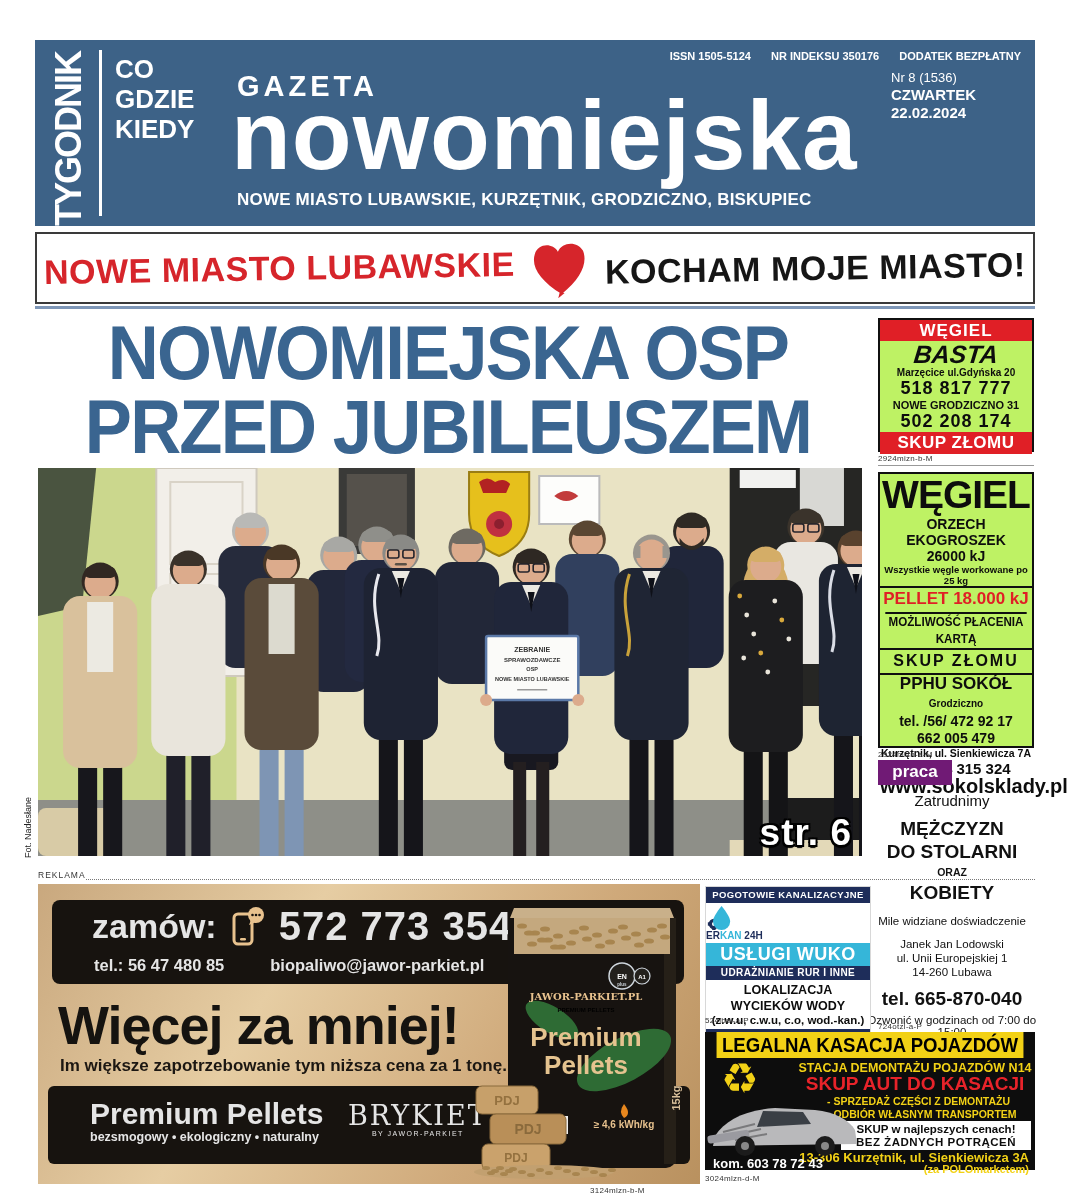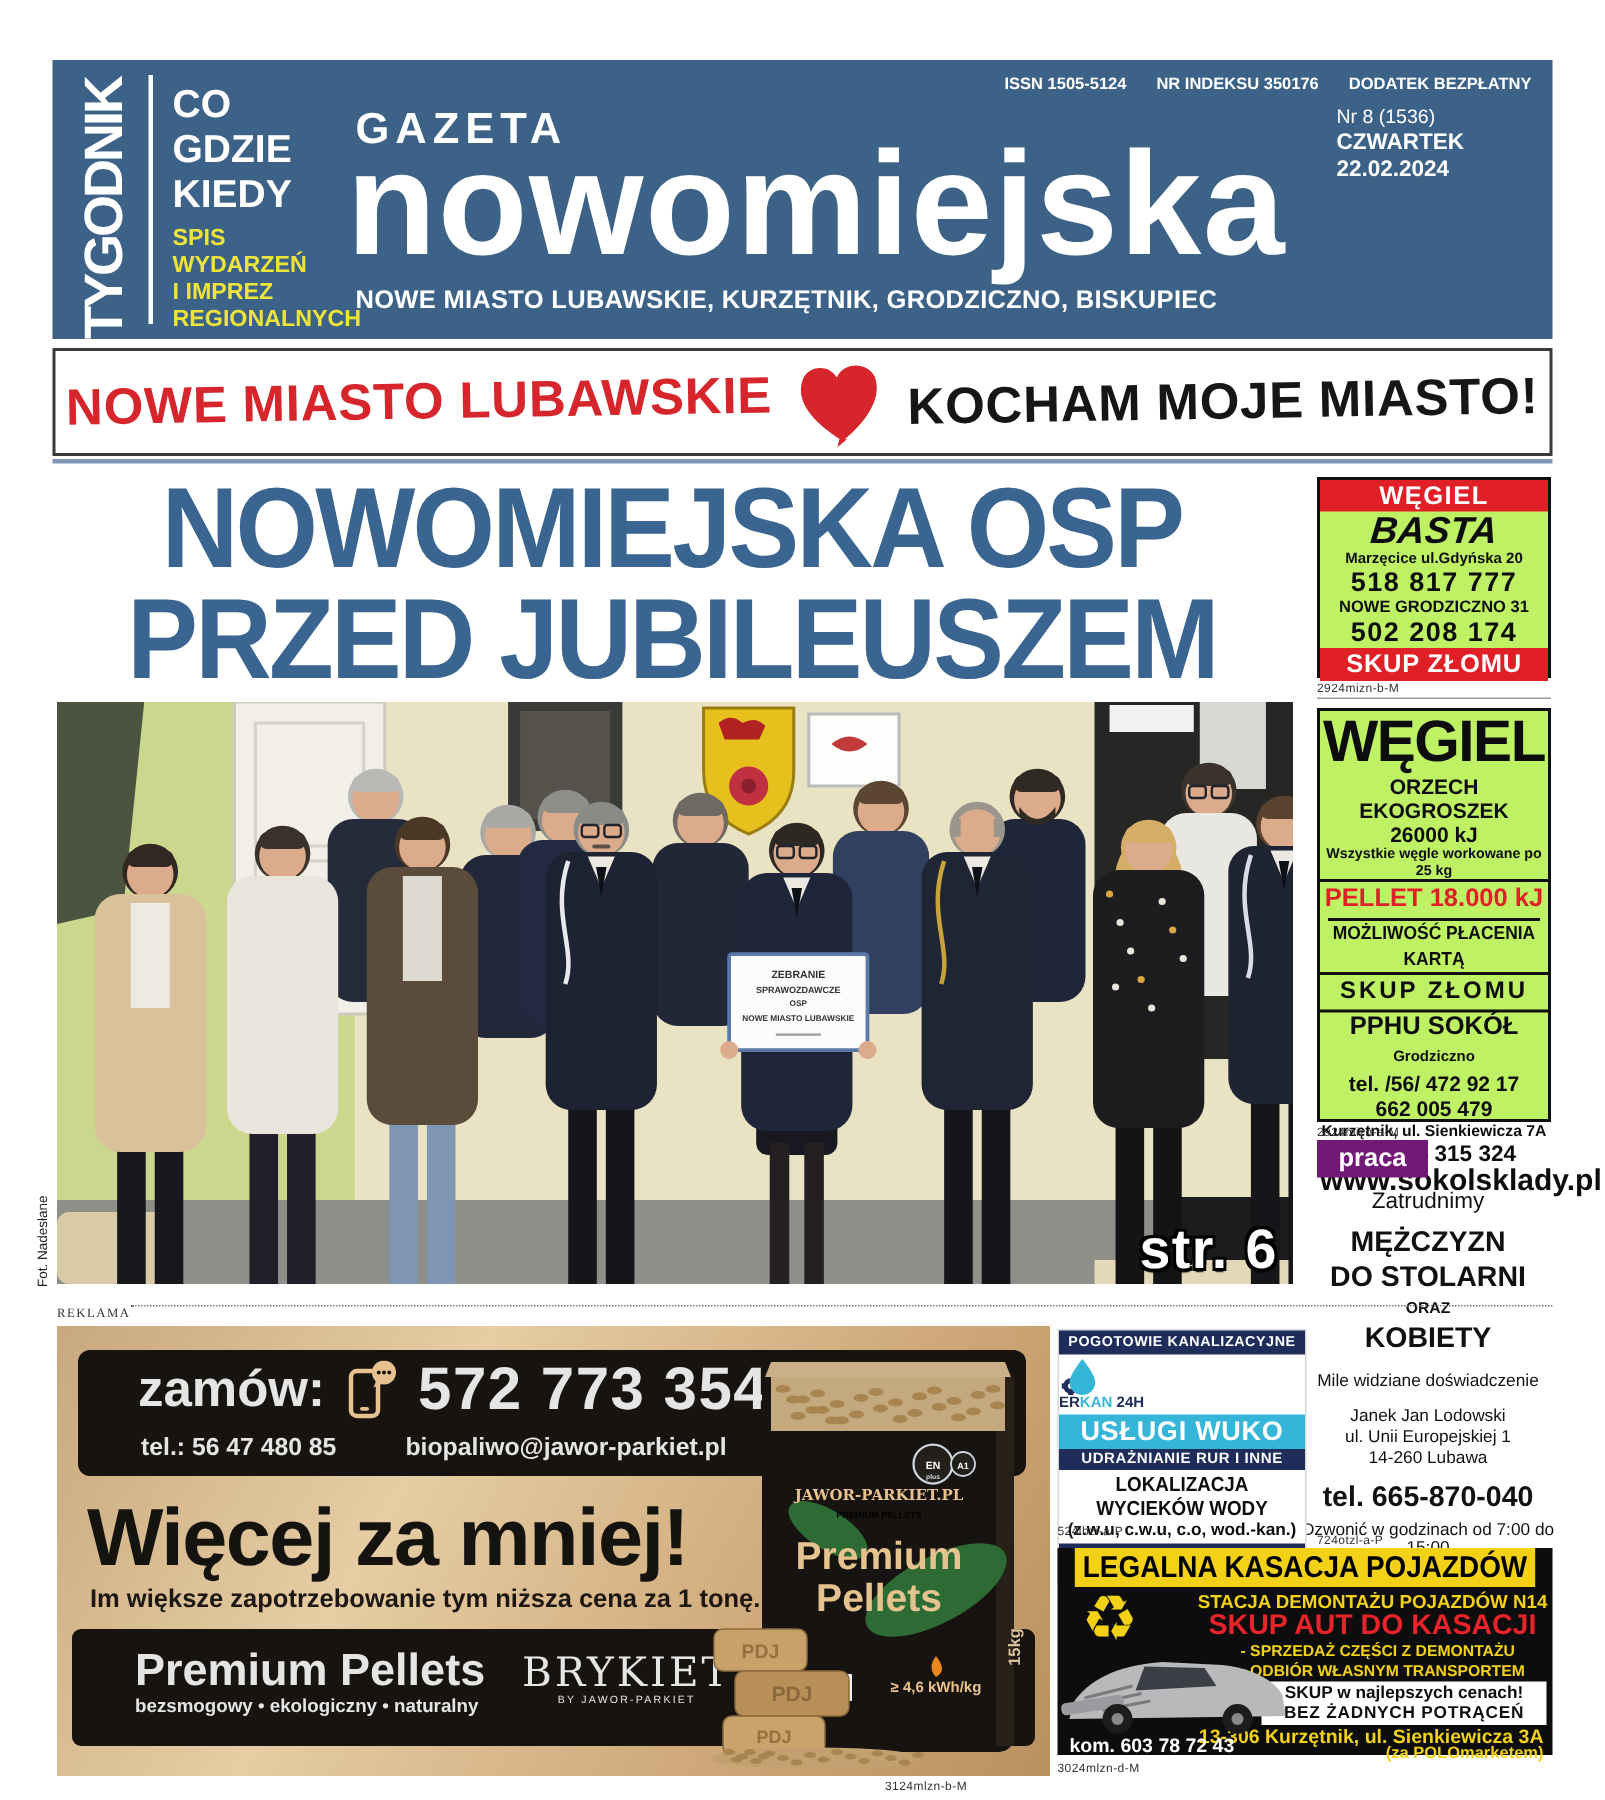--- a/index.html
+++ b/index.html
@@ -32,26 +32,20 @@
 <div class="page">
 
   <div class="abs mast" style="left:35px;top:40px;width:1000px;height:186px;">
     <span class="abs vert w b" style="left:10px;top:0;height:186px;font-size:36px;letter-spacing:-2px;line-height:48px;">TYGODNIK</span>
     <div class="abs" style="left:64px;top:10px;width:3px;height:166px;background:#fff;"></div>
     <div class="abs w b" style="left:80px;top:14px;font-size:26px;line-height:30px;">
       <div>CO</div>
       <div>GDZIE</div>
       <div>KIEDY</div>
     </div>
-    <div class="abs b" style="left:80px;top:110px;font-size:15.5px;line-height:18px;color:#ede43a;">
-      <div>SPIS</div>
-      <div>WYDARZEŃ</div>
-      <div>I IMPREZ</div>
-      <div>REGIONALNYCH</div>
-    </div>
     <div class="abs w b" style="left:202px;top:30px;font-size:29px;letter-spacing:4px;">GAZETA</div>
     <div class="abs w b" style="left:196px;top:46px;font-size:98px;line-height:1;letter-spacing:1px;">nowomiejska</div>
     <div class="abs w b" style="left:202px;top:150px;font-size:17px;letter-spacing:.2px;">NOWE MIASTO LUBAWSKIE, KURZĘTNIK, GRODZICZNO, BISKUPIEC</div>
     <div class="abs w b" style="right:14px;top:10px;font-size:11px;display:flex;gap:20px;">
       <span>ISSN 1505-5124</span>
       <span>NR INDEKSU 350176</span>
       <span>DODATEK BEZPŁATNY</span>
     </div>
     <div class="abs w" style="left:856px;top:30px;line-height:1.2;">
       <div style="font-size:13px;">Nr 8 (1536)</div>
@@ -293,21 +287,21 @@
           <text x="493" y="213" text-anchor="middle" font-size="5.5" font-weight="bold" fill="#333" font-family="Liberation Sans, sans-serif">NOWE MIASTO LUBAWSKIE</text>
           <rect x="478" y="221" width="30" height="1.5" fill="#999"></rect>
           <circle cx="447" cy="232" r="6" fill="#dcab8c"></circle>
           <circle cx="539" cy="232" r="6" fill="#dcab8c"></circle>
         </g>
       </svg>
     <div class="abs outline-str6" style="right:10px;bottom:2px;font-size:37px;letter-spacing:1px;">str. 6</div>
   </div>
   <span class="abs vert" style="left:23px;top:786px;height:72px;font-size:9px;color:#222;">Fot. Nadesłane</span>
 
-  <div class="abs" style="left:38px;top:870px;width:997px;display:flex;align-items:flex-start;gap:0;font-family:Liberation Serif, serif;">
+  <div class="abs" style="left:38px;top:870px;width:997px;display:flex;align-items:flex-end;gap:0;">
     <span style="font-size:8.5px;letter-spacing:1px;color:#333;">REKLAMA</span>
     <span style="flex:1;border-top:1px dotted #777;height:0;"></span>
   </div>
 
   <div class="abs" style="left:38px;top:884px;width:662px;height:300px;background:linear-gradient(120deg,#c9a87e 0%,#e6cda3 35%,#cfa97a 70%,#b9915f 100%);overflow:hidden;">
     <div class="abs tanpanel" style="left:14px;top:16px;width:632px;height:84px;">
       <div class="abs" style="left:40px;top:4px;display:flex;align-items:center;gap:14px;">
         <span class="b tantxt" style="font-size:34px;">zamów:</span>
         <svg width="34" height="40" viewBox="0 0 34 40">
           <rect x="3" y="7" width="18" height="30" rx="4" fill="none" stroke="#e8c28e" stroke-width="3"></rect>

